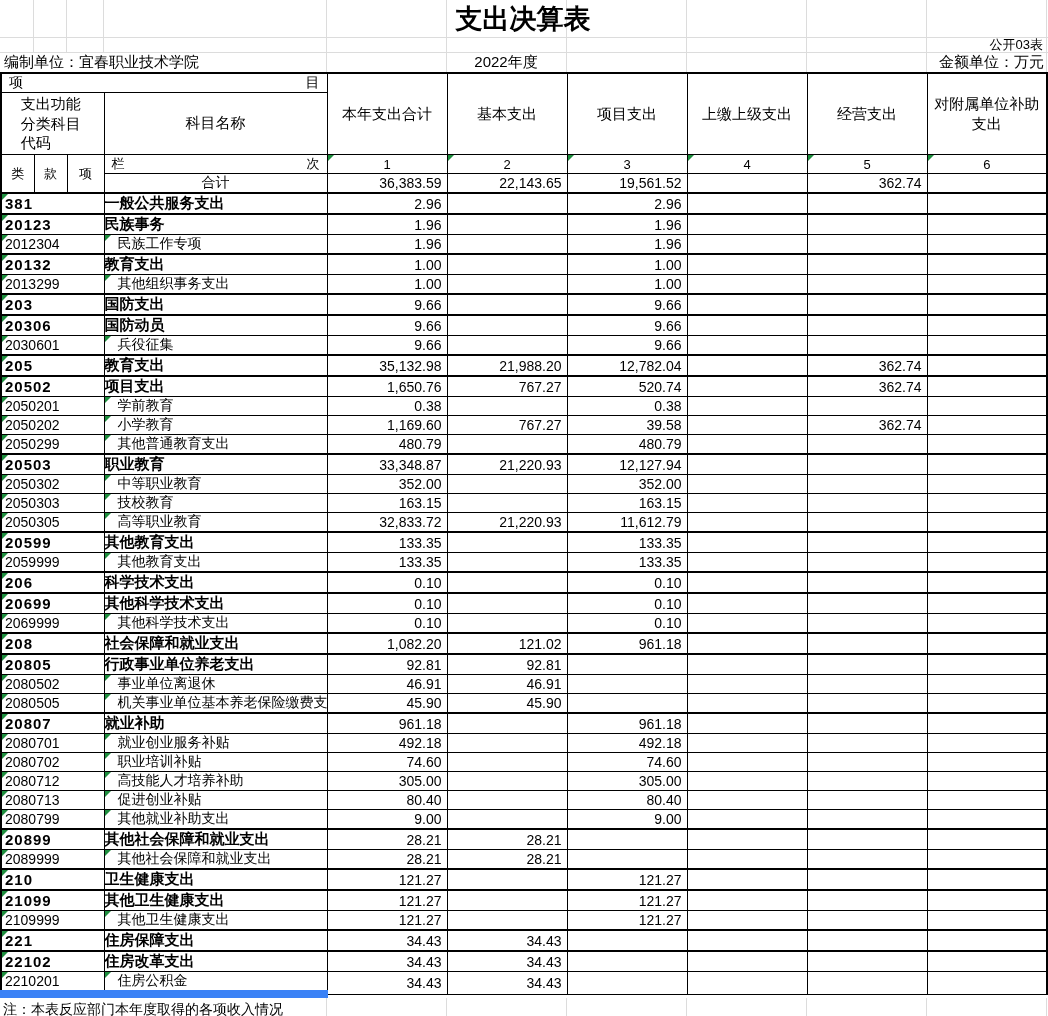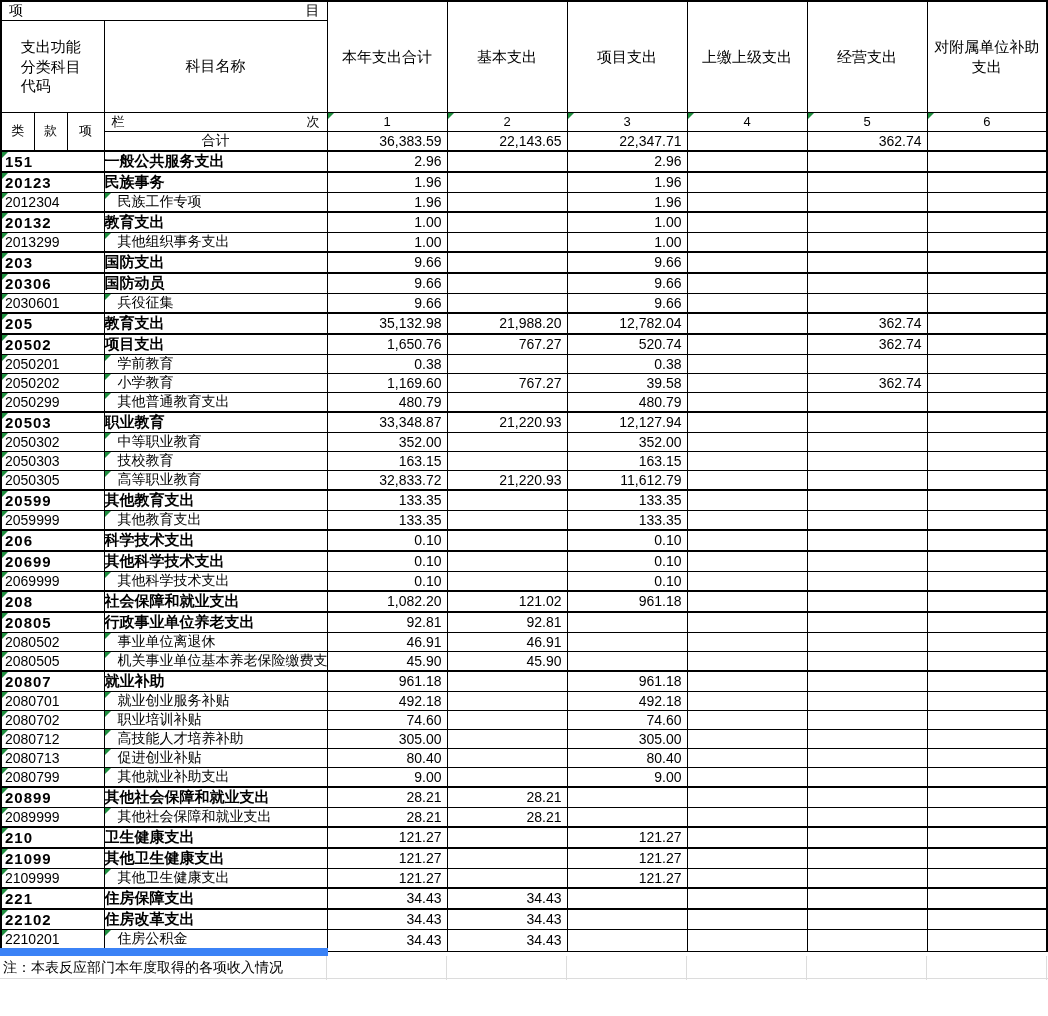--- a/index.html
+++ b/index.html
@@ -19,21 +19,21 @@
 
   
   table { border-collapse:collapse; table-layout:fixed; width:1046px;
           border:2px solid #000; border-bottom:1px solid #000; }
   th, td { border:1px solid #000; padding:0; overflow:hidden; white-space:nowrap;
            font-weight:normal; font-size:14px; vertical-align:middle; position:relative; }
   th.vh { font-size:15px; text-align:center; line-height:1.35; white-space:normal; }
   .jbetween { display:flex; justify-content:space-between; padding:0 7px; }
   .item-row td, .item-row th { height:19px; }
   .hdr-big th { height:62px; }
-  .code-hdr-inner { width:64px; margin:16px auto; white-space:normal; line-height:1.3; text-align:left; }
+  .code-hdr-inner { width:64px; margin:1px auto; white-space:normal; line-height:1.3; text-align:left; }
   .lanci-row td, .lanci-row th { height:15px; font-size:13px; }
   .lanci-row .num { text-align:center; }
   .sub-col { text-align:center; font-size:14px; }
   .total-row td { height:19px; }
   .total-label { text-align:center;font-family:Liberation Mono, monospace; }
   .val { text-align:right; padding-right:5px; }
   tbody tr td { height:19px; }
   td.code { padding-left:3px; }
   td.name { }
   tr.bold-row td.code, tr.bold-row td.name { font-weight:bold; font-size:15px; }
@@ -48,20 +48,40 @@
 
   
   .footer { position:relative; height:26px; }
   .footnote { position:absolute; left:3px; top:2px; font-size:14px; line-height:18px; }
 </style>
 </head>
 <body>
 
 <div class="sheet">
 
+  <div class="top">
+    <div class="faint" style="left:33px;top:0;width:1px;height:52px;"></div>
+    <div class="faint" style="left:66px;top:0;width:1px;height:52px;"></div>
+    <div class="faint" style="left:103px;top:0;width:1px;height:52px;"></div>
+    <div class="faint" style="left:326px;top:0;width:1px;height:72px;"></div>
+    <div class="faint" style="left:446px;top:0;width:1px;height:72px;"></div>
+    <div class="faint" style="left:566px;top:0;width:1px;height:72px;"></div>
+    <div class="faint" style="left:686px;top:0;width:1px;height:72px;"></div>
+    <div class="faint" style="left:806px;top:0;width:1px;height:72px;"></div>
+    <div class="faint" style="left:926px;top:0;width:1px;height:72px;"></div>
+    <div class="faint" style="left:1046px;top:0;width:1px;height:72px;"></div>
+    <div class="faint" style="left:0;top:37px;width:1048px;height:1px;"></div>
+    <div class="faint" style="left:0;top:52px;width:1048px;height:1px;"></div>
+
+    <div class="title">支出决算表</div>
+    <div class="form-no">公开03表</div>
+    <div class="unit">编制单位：宜春职业技术学院</div>
+    <div class="year">2022年度</div>
+    <div class="amount">金额单位：万元</div>
+  </div>
 
   <table>
     <colgroup>
       <col style="width:33px">
         <col style="width:33px">
         <col style="width:37px">
         <col style="width:223px">
       <col style="width:120px">
         <col style="width:120px">
         <col style="width:120px">
@@ -104,29 +124,29 @@
         <td class="num tri">2</td>
         <td class="num tri">3</td>
         <td class="num tri">4</td>
         <td class="num tri">5</td>
         <td class="num tri">6</td>
       </tr>
       <tr class="total-row">
         <td class="total-label">合计</td>
         <td class="val">36,383.59</td>
         <td class="val">22,143.65</td>
-        <td class="val">22,347.71</td>
+        <td class="val">19,561.52</td>
         <td class="val"></td>
         <td class="val">362.74</td>
         <td class="val"></td>
       </tr>
     </thead>
     <tbody>
         <tr class="bold-row">
-      <td class="code tri" colspan="3">151</td>
+      <td class="code tri" colspan="3">381</td>
       <td class="name">一般公共服务支出</td>
       <td class="val">2.96</td>
       <td class="val"></td>
       <td class="val">2.96</td>
       <td class="val"></td>
       <td class="val"></td>
       <td class="val"></td>
     </tr>
         <tr class="bold-row">
       <td class="code tri" colspan="3">20123</td>

